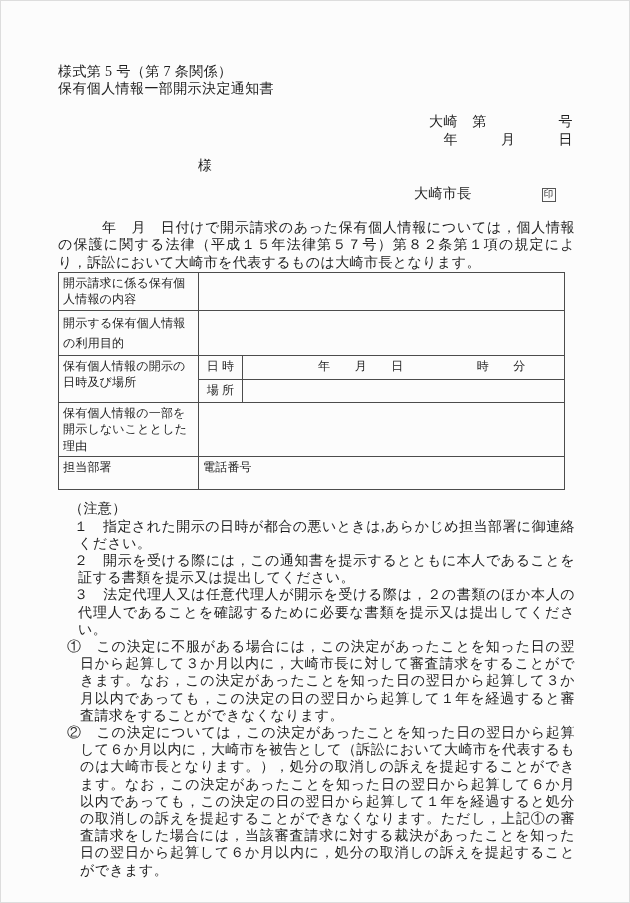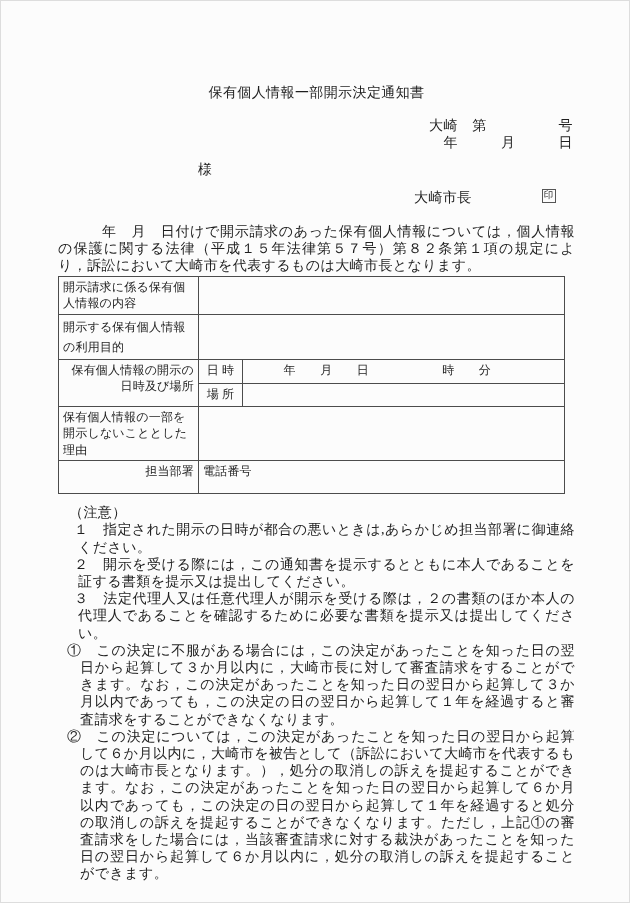--- a/index.html
+++ b/index.html
@@ -12,24 +12,24 @@
     padding:62px 54px 0 57px;
     font-family:"Liberation Serif","DejaVu Serif",serif;
     font-size:14px;
     line-height:17.2px;
     letter-spacing:0.4px;
     color:#1e1e1e;
     overflow:hidden;
     border:1px solid #ddd;
   }
   .form-no { }
-  .doc-title { text-align:center; margin-top:21px; }
+  .doc-title { text-align:left; }
   .docnum-block { text-align:right; margin-top:16px; padding-right:2px; }
   .recipient-line { margin-top:9px; padding-left:140px; }
-  .mayor-row { margin-top:11px; display:flex; align-items:flex-start; }
+  .mayor-row { margin-top:11px; display:flex; align-items:flex-end; }
   .mayor-name { margin-left:356px; }
   .seal {
     margin-left:70px;
     width:14px; height:14px;
     border:1px solid #555;
     display:inline-flex; align-items:center; justify-content:center;
     font-size:9.5px; line-height:1; letter-spacing:0; color:#333;
     box-sizing:border-box;
   }
   .body-text { margin-top:17px; text-align:justify; }
@@ -49,34 +49,35 @@
     overflow:hidden;
   }
   td.lbl { padding-top:3px; }
   tr.r1 { height:33px; }
   tr.r2 { height:39px;padding-left:7px; }
   tr.r2 td.lbl { line-height:20px; }
   tr.r3a { height:24px; }
   tr.r3b { height:23px; }
   tr.r4 { height:51px; }
   tr.r5 { height:33px; }
-  td.mid { vertical-align:middle;text-align:right; }
+  td.mid { vertical-align:middle; }
   td.sublbl { vertical-align:middle; text-align:center; padding:1px 2px; }
   td.phone { vertical-align:middle; padding-left:205px; }
-  td.dtval { vertical-align:middle; }
+  td.dtval { vertical-align:middle;text-align:center; }
   .notes-heading { margin-left:11px; margin-top:10px; }
   .note-item { padding-left:20px; text-indent:-4px; text-align:justify; }
   .inst-heading { margin-left:11px; margin-top:7px; }
   .inst-item { padding-left:22px; text-indent:-13px; text-align:justify; }
 </style>
 </head>
 <body>
 
 <div class="page">
 
+  <div class="form-no">様式第 5 号（第 7 条関係）</div>
 
   <div class="doc-title">保有個人情報一部開示決定通知書</div>
 
   <div class="docnum-block">
     <div>大崎　第　　　　　号</div>
     <div>年　　　月　　　日</div>
   </div>
 
   <div class="recipient-line">様</div>
 

